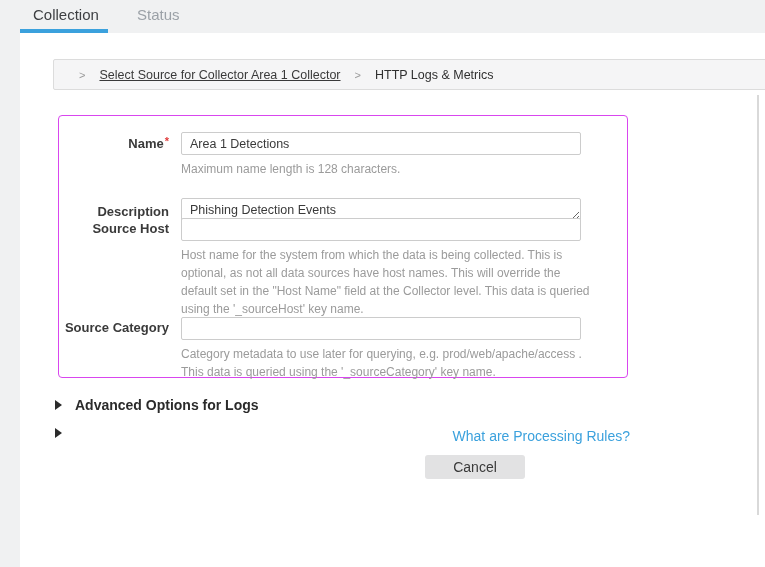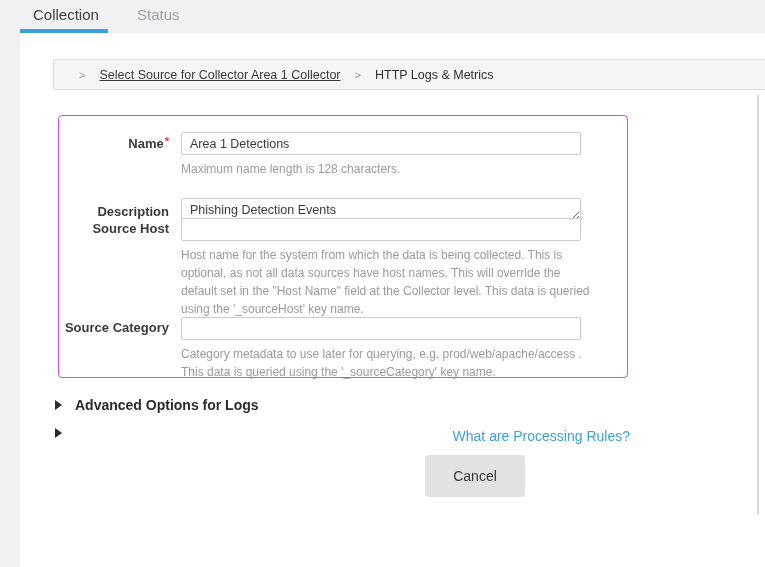--- a/index.html
+++ b/index.html
@@ -169,21 +169,21 @@
     top: 428px;
     font-size: 14px;
     color: #3ba1dd;
     cursor: pointer;
     white-space: nowrap;
   }
   
   .btn {
     position: absolute;
     top: 455px;
-    width: 100px; height: 42px;
+    width: 100px; height: 24px;
     border: none;
     border-radius: 3px;
     font-family: "Liberation Sans", sans-serif;
     font-size: 14px;
     cursor: pointer;
   }
   .btn-cancel {
     left: 425px;
     background: #e2e2e3;
     color: #3a3a3a;

